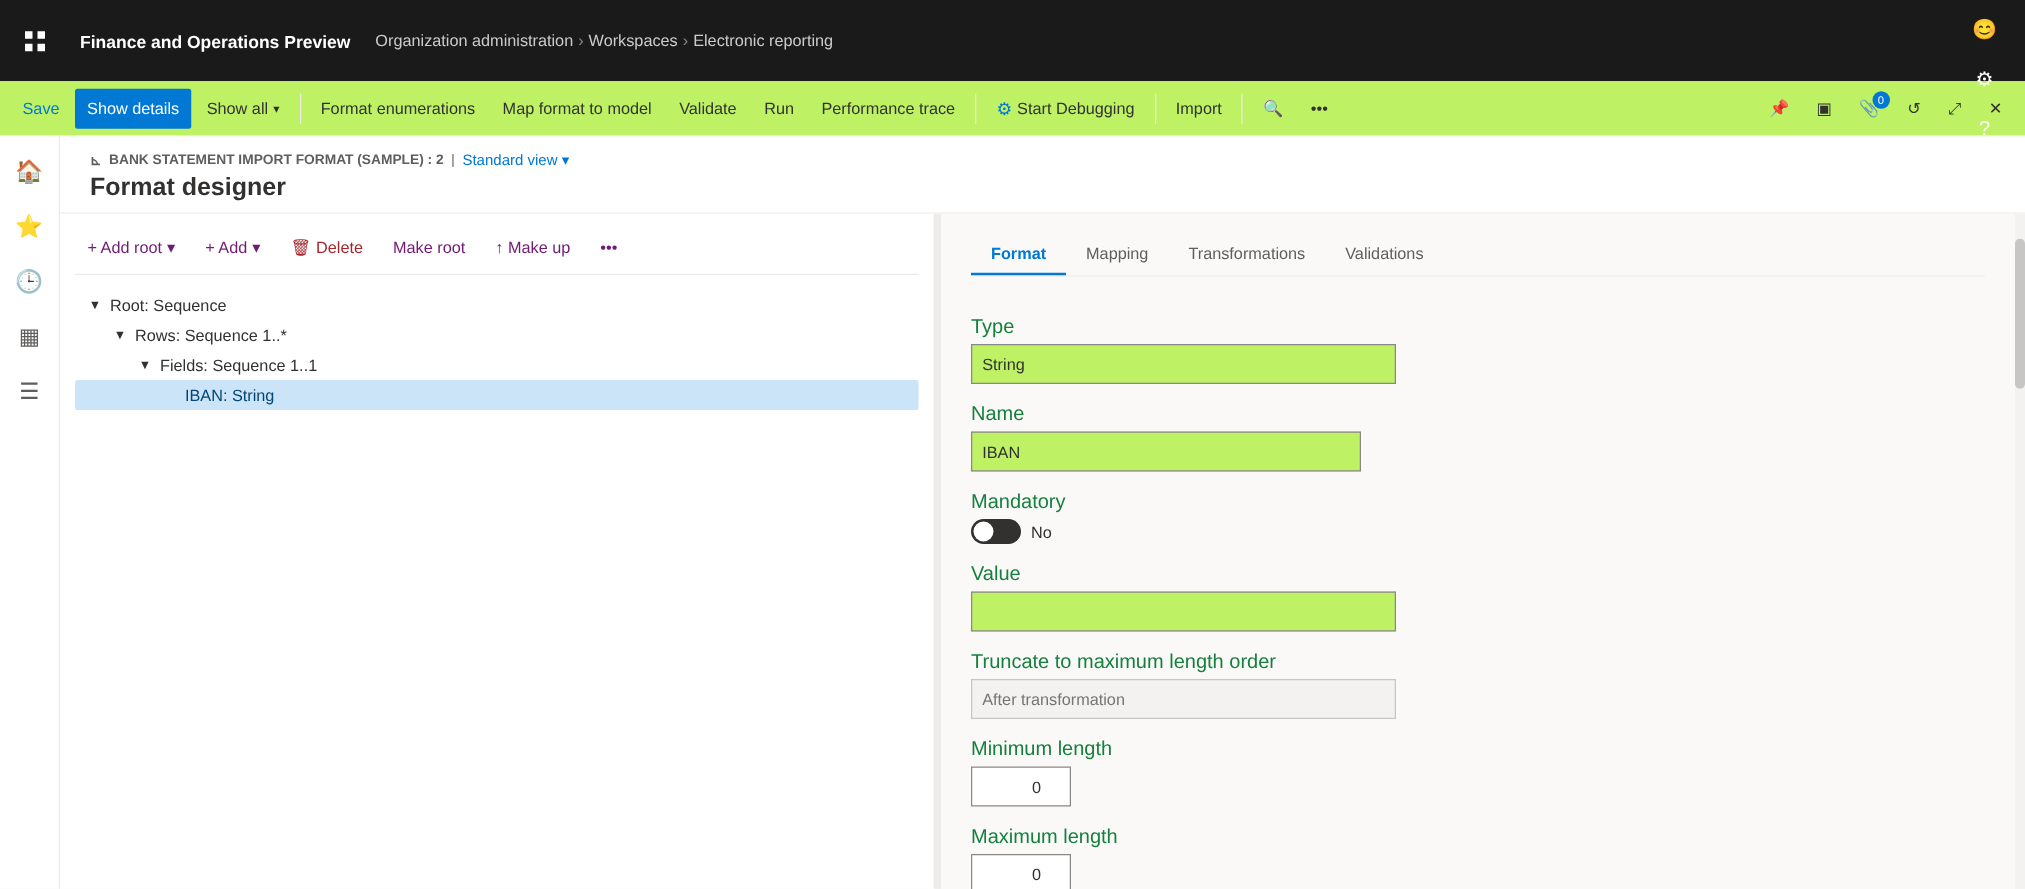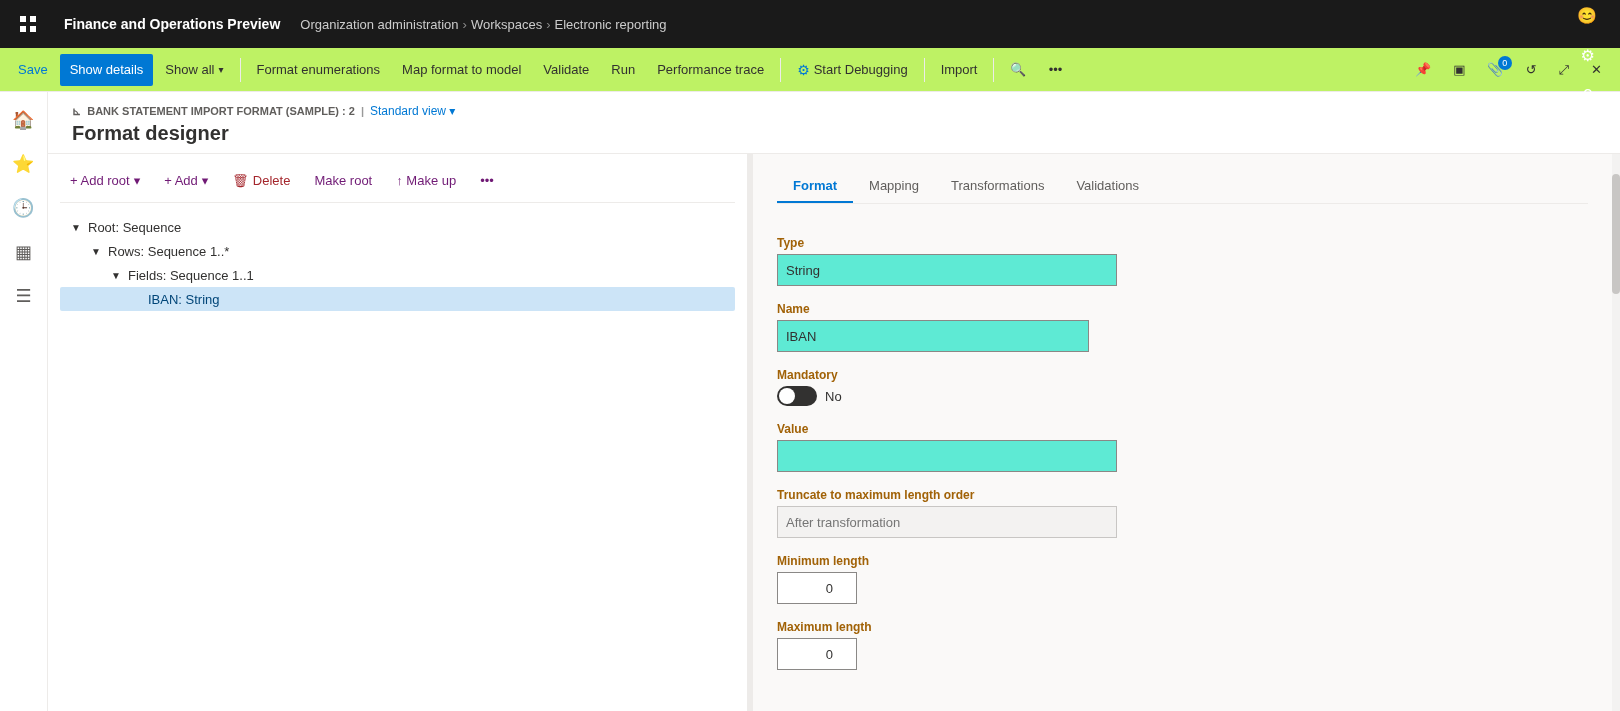--- a/index.html
+++ b/index.html
@@ -1,20 +1,20 @@
 <!DOCTYPE html>
 <html><head>
   <meta charset="utf-8">
   <style>
     * { box-sizing: border-box; margin: 0; padding: 0; font-family: 'Segoe UI', sans-serif; }
     body { width: 1620px; height: 711px; overflow: hidden; background: #f3f2f1; }
 
     
     .top-nav {
-      height: 48px;
+      height: 65px;
       background: #1a1a1a;
       display: flex;
       align-items: center;
       padding: 0 12px;
       color: white;
       gap: 8px;
     }
     .top-nav-apps { width: 32px; height: 32px; display: flex; align-items: center; justify-content: center; cursor: pointer; }
     .top-nav-title { font-size: 14px; font-weight: 600; color: white; white-space: nowrap; padding: 0 12px; }
     .top-nav-breadcrumb { display: flex; align-items: center; gap: 4px; font-size: 13px; color: #ccc; flex: 1; }
@@ -102,22 +102,22 @@
     
     .resizer { width: 5px; background: #edebe9; cursor: col-resize; }
 
     
     .props-panel { flex: 1; padding: 16px 24px; overflow-y: auto; background: #faf9f8; }
     .props-tabs { display: flex; gap: 0; border-bottom: 1px solid #edebe9; margin-bottom: 32px; }
     .props-tab { padding: 8px 16px; font-size: 13px; color: #605e5c; cursor: pointer; border-bottom: 2px solid transparent; }
     .props-tab.active { color: #0078d4; border-bottom: 2px solid #0078d4; font-weight: 600; }
 
     .field-group { margin-bottom: 16px; }
-    .field-label { font-size: 12px; color: #a16207; margin-bottom: 4px; font-weight: 700; }
-    .field-input { width: 100%; height: 32px; border: 1px solid #8a8886; padding: 0 8px; font-size: 13px; background: #5eead4; color: #323130; outline: none; }
+    .field-label { font-size: 16px; color: #15803d; margin-bottom: 4px; font-weight: 400; }
+    .field-input { width: 100%; height: 32px; border: 1px solid #8a8886; padding: 0 8px; font-size: 13px; background: #bef264; color: #323130; outline: none; }
     .field-input.readonly { background: #f3f2f1; color: #605e5c; border-color: #c8c6c4; cursor: default; }
     .field-input-number { width: 80px; height: 32px; border: 1px solid #8a8886; padding: 0 8px; font-size: 13px; background: white; color: #323130; outline: none; text-align: right; }
 
     .toggle-row { display: flex; align-items: center; gap: 8px; }
     .toggle-switch { width: 40px; height: 20px; background: #323130; border-radius: 10px; position: relative; cursor: pointer; }
     .toggle-knob { width: 16px; height: 16px; background: white; border-radius: 50%; position: absolute; top: 2px; left: 2px; transition: left 0.2s; }
     .toggle-label { font-size: 13px; color: #323130; }
   </style>
 </head>
 <body>

